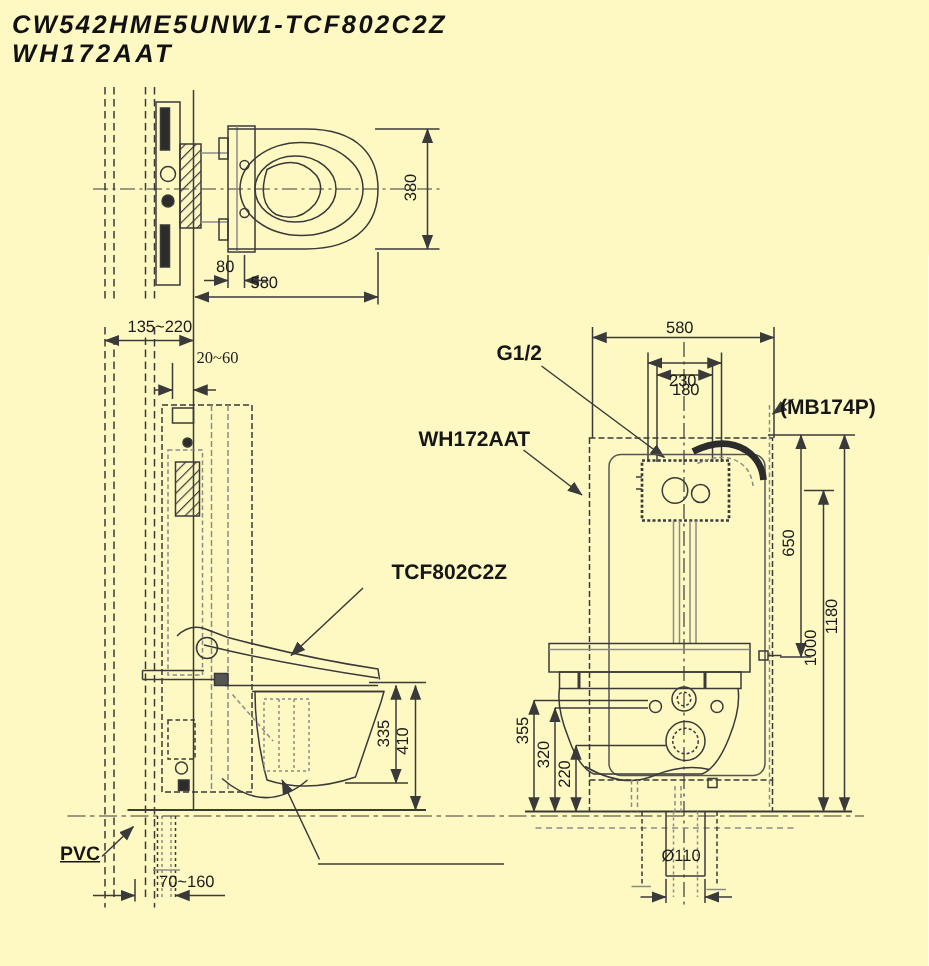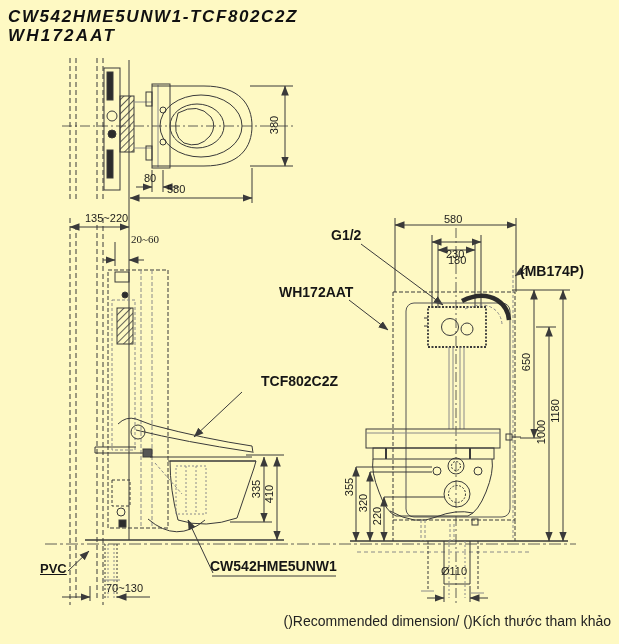--- a/index.html
+++ b/index.html
@@ -238,32 +238,30 @@
   <div class="lbl dim vdim" style="left:275px;top:125px;">380</div>
   <div class="lbl dim" style="left:144px;top:173px;">80</div>
   <div class="lbl dim" style="left:167px;top:184px;">580</div>
 
   <div class="lbl dim" style="left:85px;top:213px;text-align:right;">135~220</div>
   <div class="lbl dim" style="left:131px;top:234px;font-family:Liberation Serif, serif;">20~60</div>
   <div class="lbl part" style="left:221px;top:374px;margin-left:40px;">TCF802C2Z</div>
   <div class="lbl dim vdim" style="left:257px;top:489px;">335</div>
   <div class="lbl dim vdim" style="left:270px;top:494px;">410</div>
   <div class="lbl part" style="left:40px;top:562px;font-size:13px;text-decoration:underline;">PVC</div>
-  <div class="lbl dim" style="left:106px;top:583px;">70~130</div>
-  <div class="lbl part" style="left:210px;top:559px;">CW542HME5UNW1</div>
+  <div class="lbl dim" style="left:106px;top:583px;">70~160</div>
 
   <div class="lbl part" style="left:331px;top:228px;">G1/2</div>
   <div class="lbl dim" style="left:444px;top:214px;">580</div>
   <div class="lbl dim" style="left:446px;top:230px;margin-top:19px;">230</div>
   <div class="lbl dim" style="left:448px;top:242px;margin-top:13px;">180</div>
   <div class="lbl part" style="left:520px;top:264px;">(MB174P)</div>
   <div class="lbl part" style="left:279px;top:285px;">WH172AAT</div>
   <div class="lbl dim vdim" style="left:527px;top:362px;">650</div>
   <div class="lbl dim vdim" style="left:542px;top:432px;">1000</div>
   <div class="lbl dim vdim" style="left:556px;top:411px;">1180</div>
   <div class="lbl dim vdim" style="left:350px;top:487px;">355</div>
   <div class="lbl dim vdim" style="left:364px;top:503px;">320</div>
   <div class="lbl dim vdim" style="left:378px;top:516px;">220</div>
   <div class="lbl dim" style="left:441px;top:566px;">Ø110</div>
 
-  <div class="lbl caption" style="right:8px;top:614px;">()Recommended dimension/ ()Kích thước tham khảo</div>
 
 </div>
 
 </body></html>

